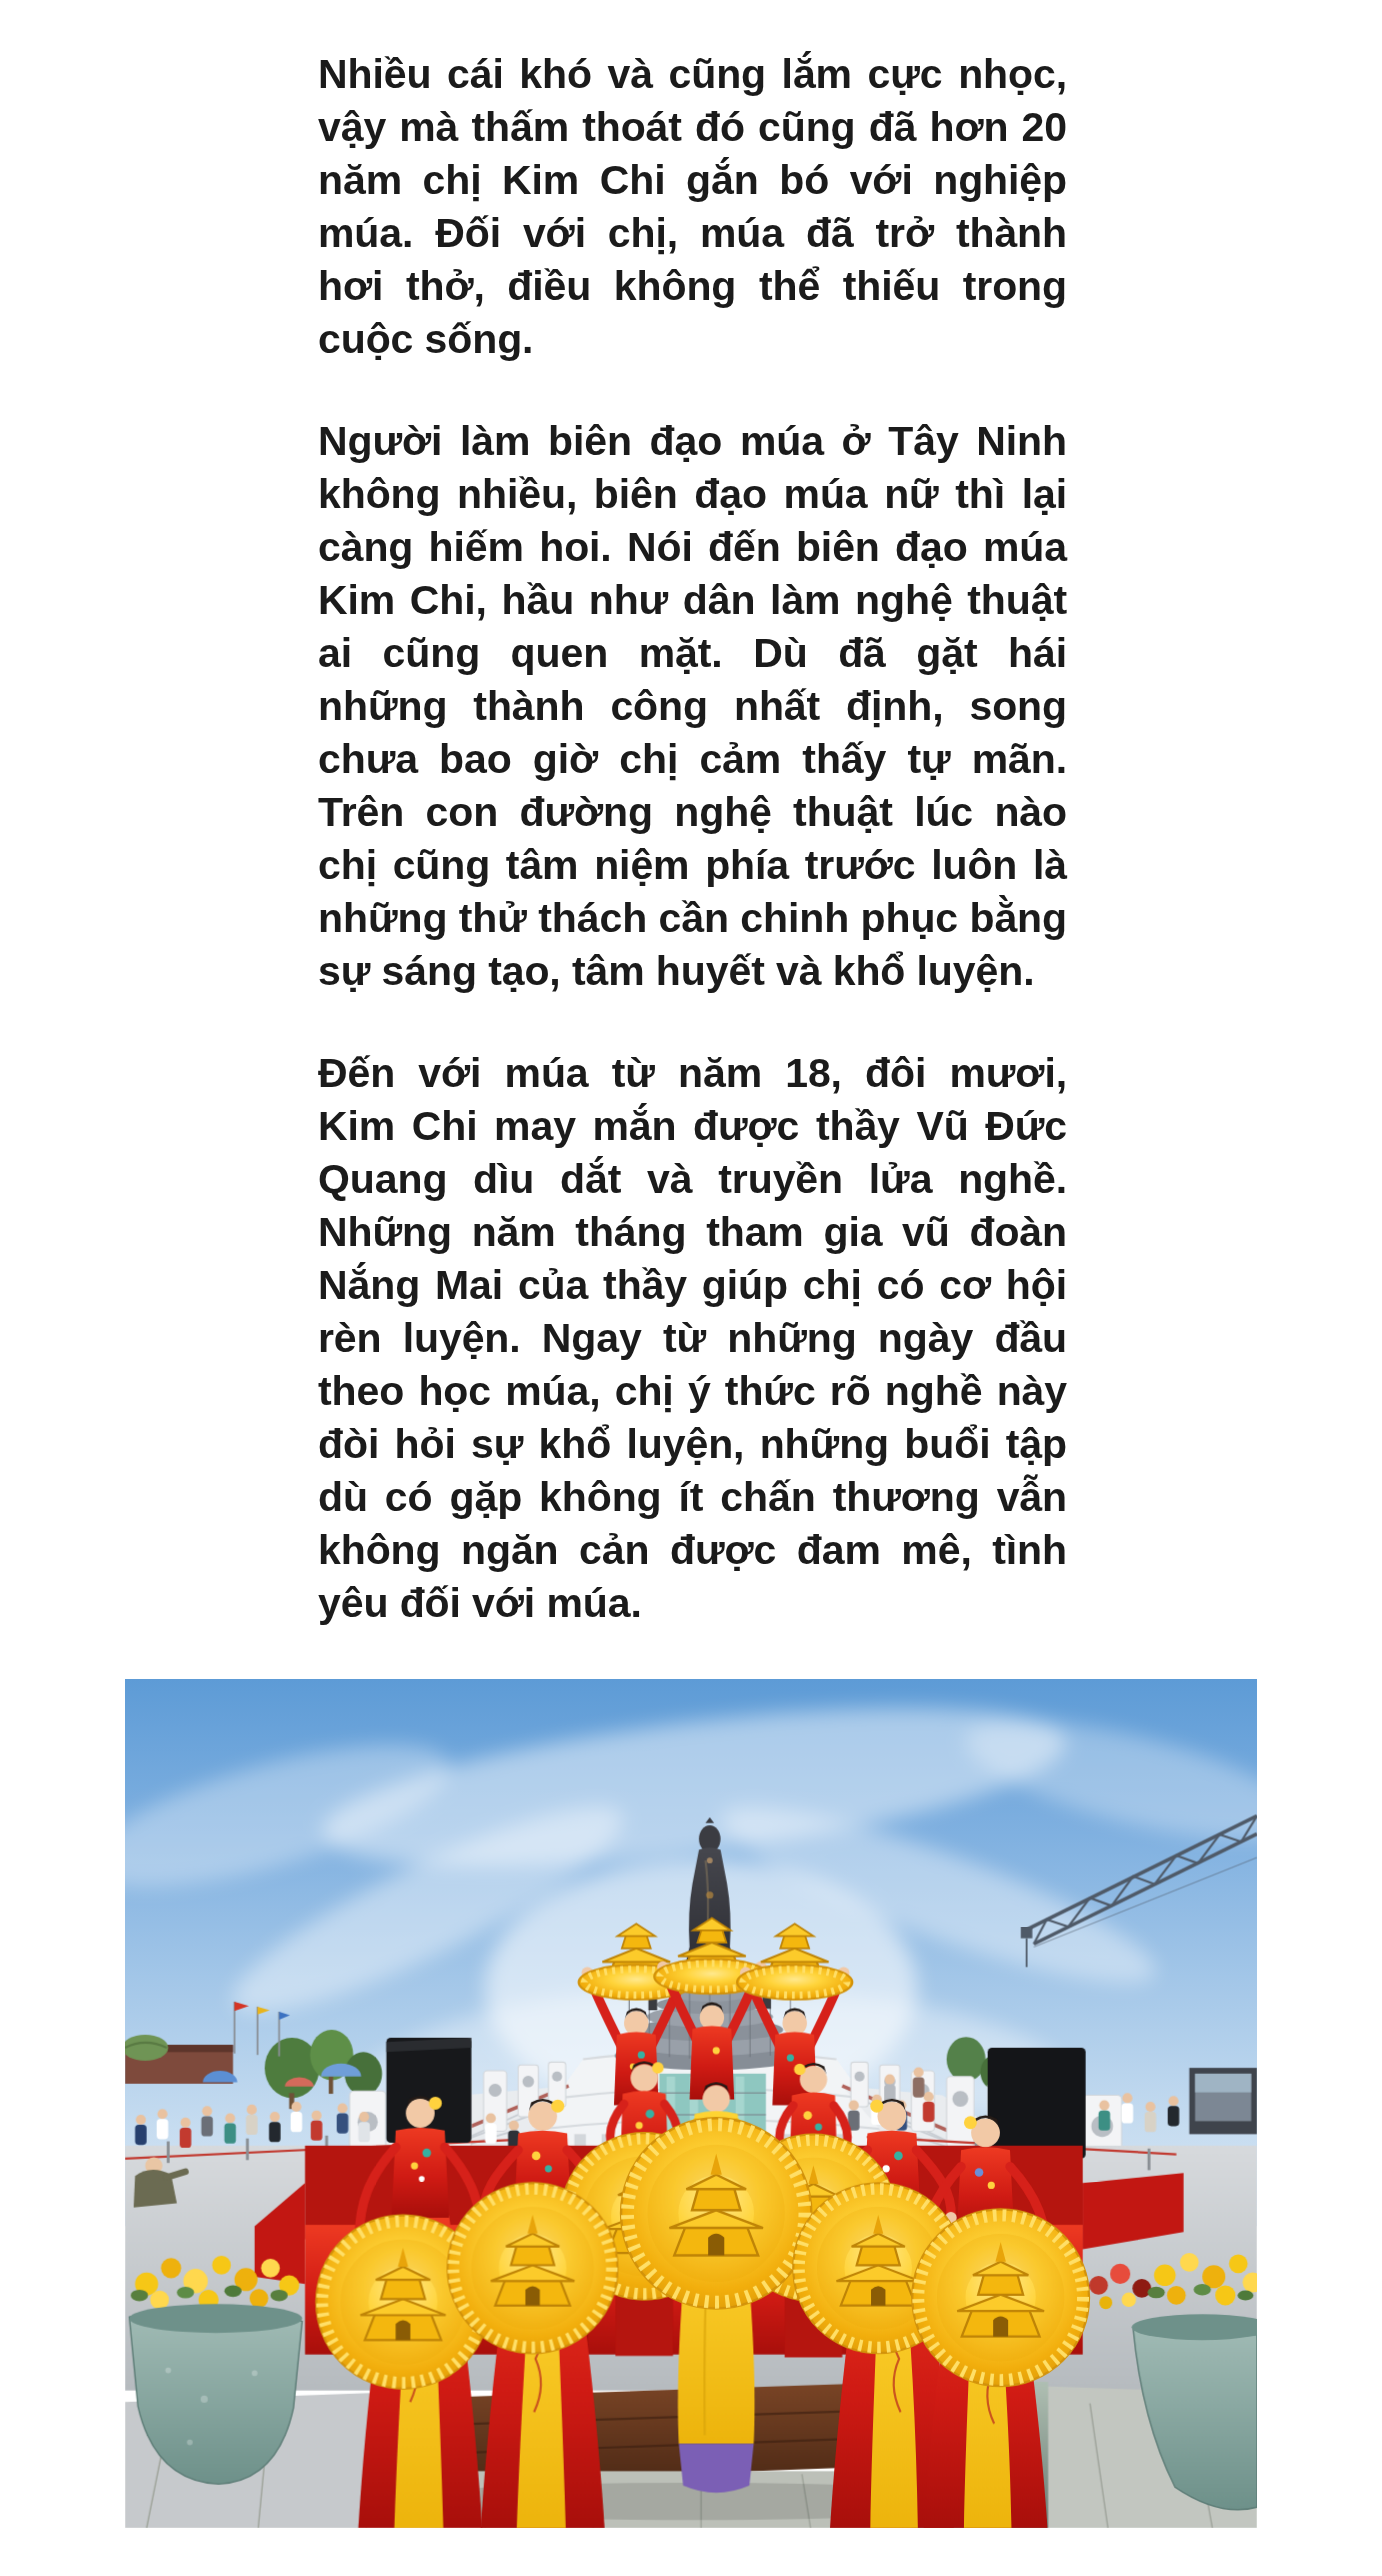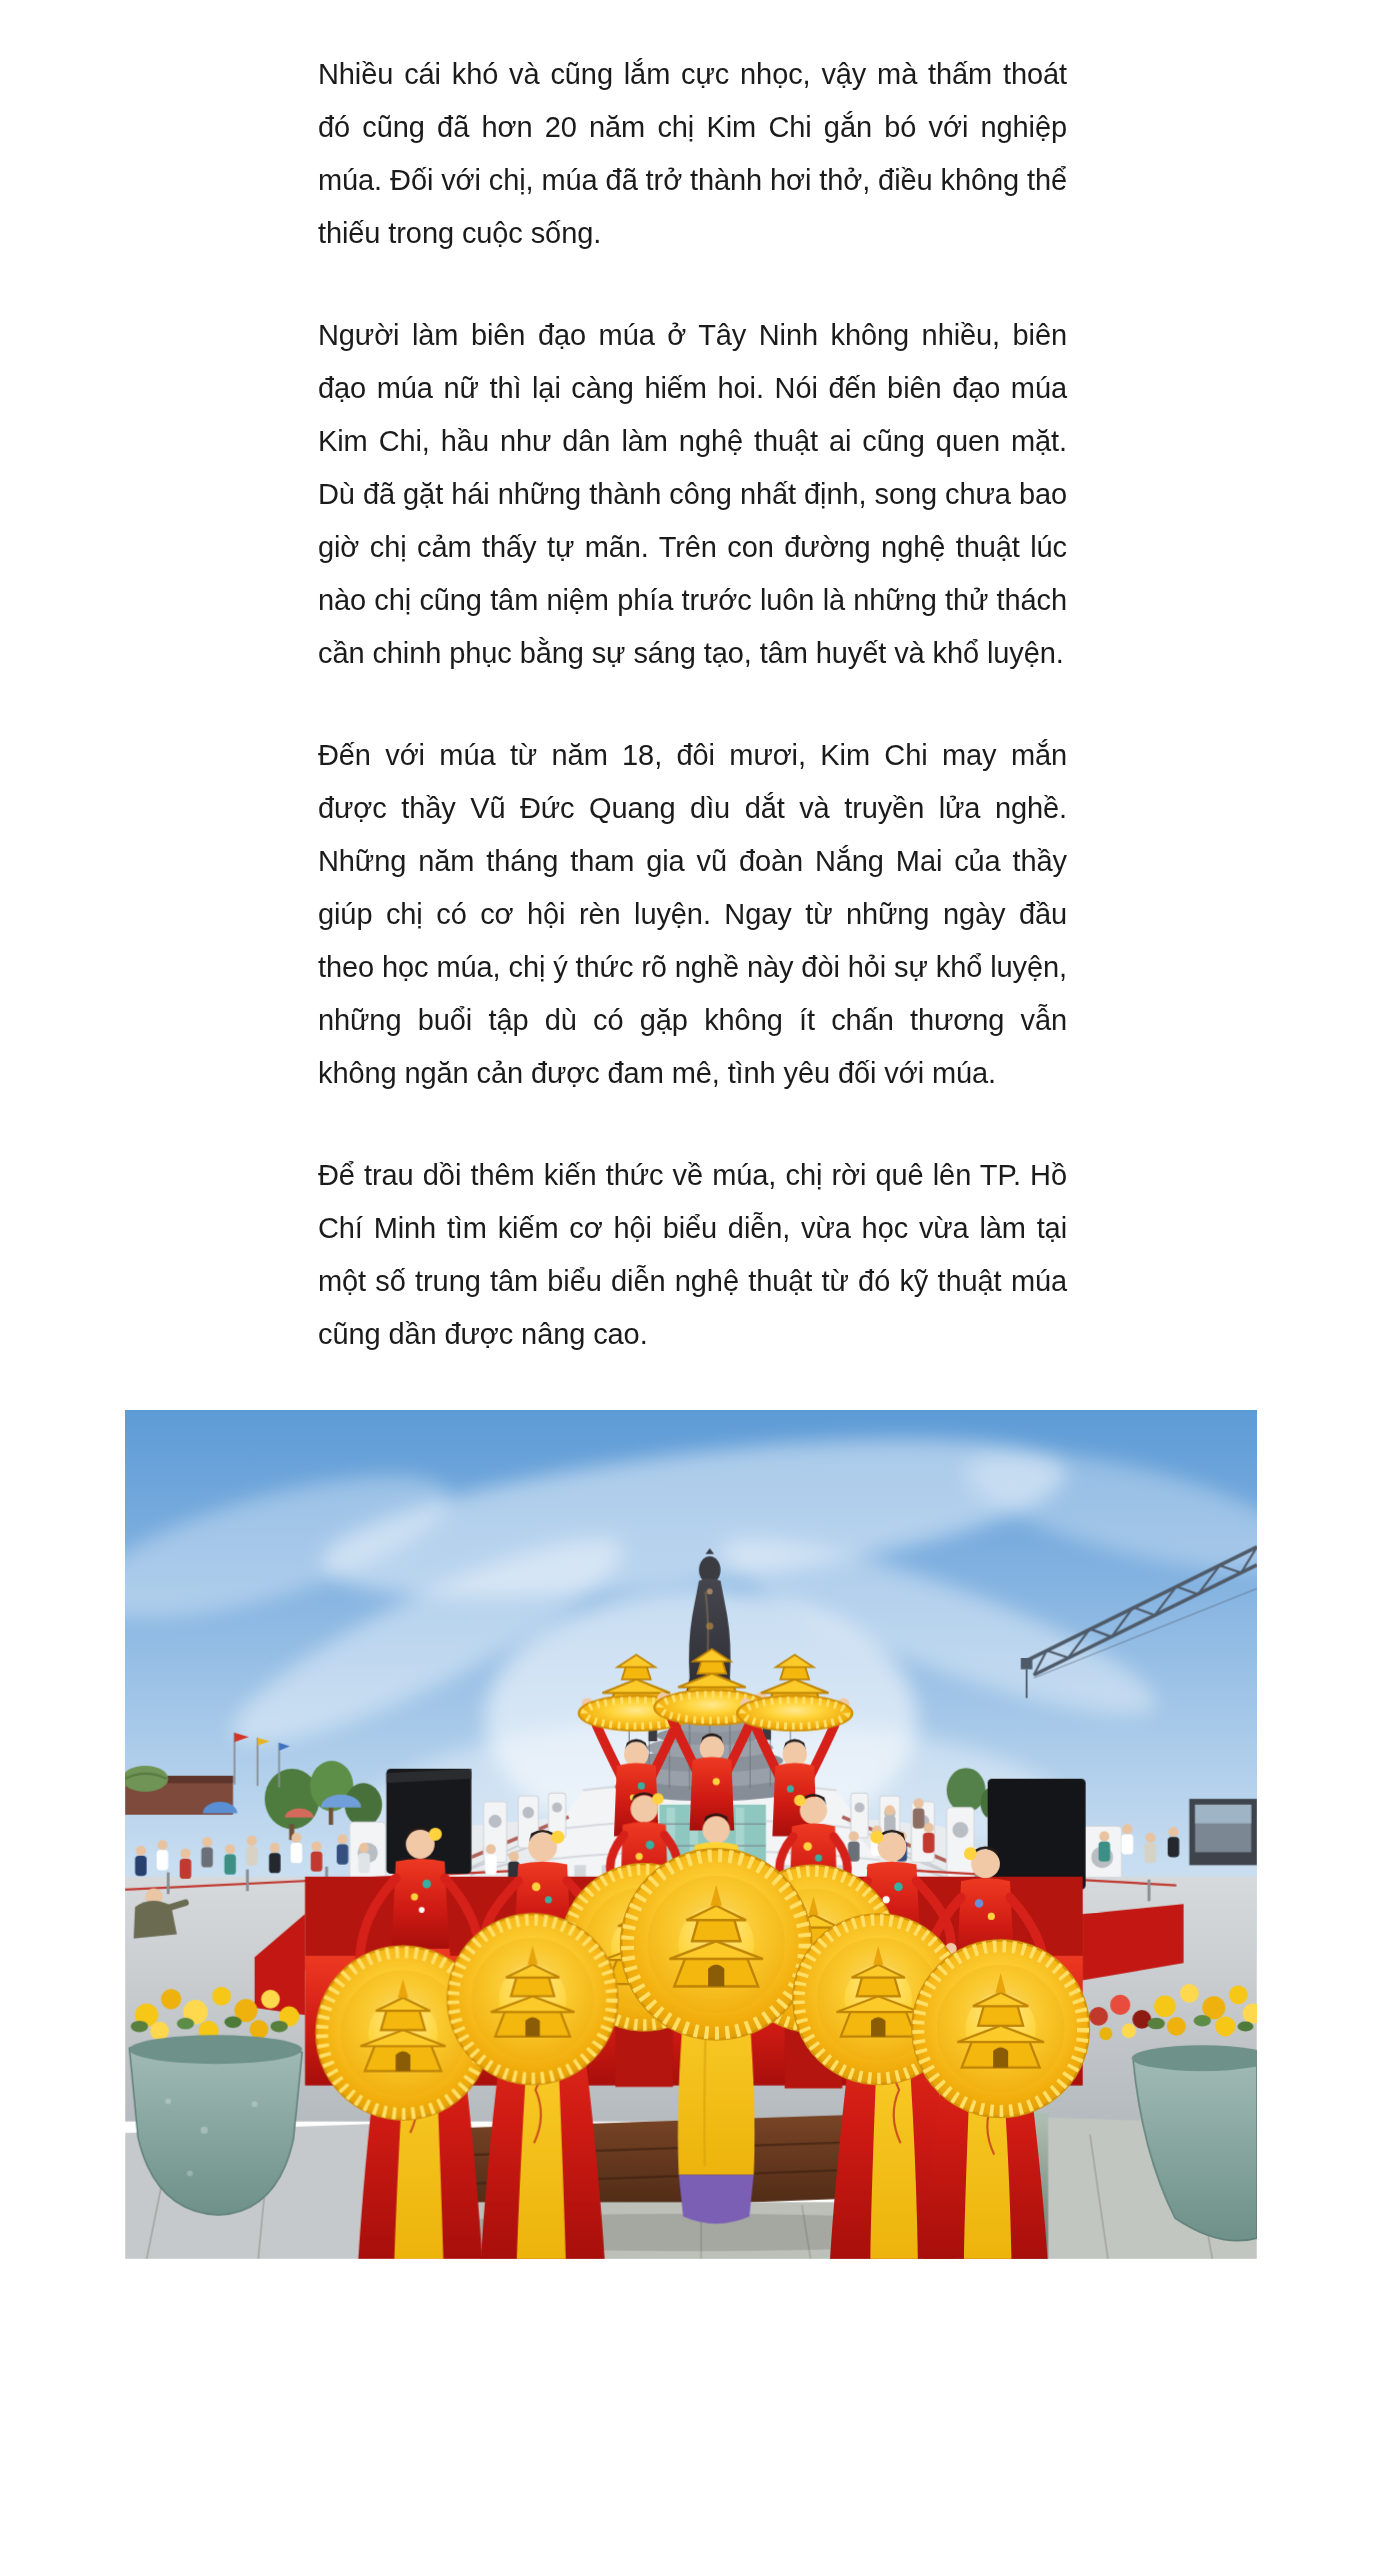--- a/index.html
+++ b/index.html
@@ -13,44 +13,44 @@
   }
   .article-text{
     box-sizing:border-box;
     margin-left:318px;
     width:749px;
     padding-top:48px;
     color:#1b1b1b;
   }
   .article-text p{
     margin:0 0 49px 0;
-    font-size:29px;
+    font-size:41px;
     line-height:53px;
     text-align:justify;
     text-justify:inter-word;
     letter-spacing:-0.1px;
+    font-weight:bold;
   }
   .photo-figure{
     margin:41px 0 0 125px;
     width:1132px;
     height:849px;
     line-height:0;
   }
   .photo-figure svg{display:block;}
 </style>
 </head>
 <body>
 
 <div class="page">
 
   <div class="article-text">
     <p>Nhiều cái khó và cũng lắm cực nhọc, vậy mà thấm thoát đó cũng đã hơn 20 năm chị Kim Chi gắn bó với nghiệp múa. Đối với chị, múa đã trở thành hơi thở, điều không thể thiếu trong cuộc sống.</p>
     <p>Người làm biên đạo múa ở Tây Ninh không nhiều, biên đạo múa nữ thì lại càng hiếm hoi. Nói đến biên đạo múa Kim Chi, hầu như dân làm nghệ thuật ai cũng quen mặt. Dù đã gặt hái những thành công nhất định, song chưa bao giờ chị cảm thấy tự mãn. Trên con đường nghệ thuật lúc nào chị cũng tâm niệm phía trước luôn là những thử thách cần chinh phục bằng sự sáng tạo, tâm huyết và khổ luyện.</p>
     <p>Đến với múa từ năm 18, đôi mươi, Kim Chi may mắn được thầy Vũ Đức Quang dìu dắt và truyền lửa nghề. Những năm tháng tham gia vũ đoàn Nắng Mai của thầy giúp chị có cơ hội rèn luyện. Ngay từ những ngày đầu theo học múa, chị ý thức rõ nghề này đòi hỏi sự khổ luyện, những buổi tập dù có gặp không ít chấn thương vẫn không ngăn cản được đam mê, tình yêu đối với múa.</p>
-    <p>Để trau dồi thêm kiến thức về múa, chị rời quê lên TP. Hồ Chí Minh tìm kiếm cơ hội biểu diễn, vừa học vừa làm tại một số trung tâm biểu diễn nghệ thuật từ đó kỹ thuật múa cũng dần được nâng cao.</p>
   </div>
 
   <figure class="photo-figure">
   <svg viewBox="0 0 1572 1179" width="1132" height="849" xmlns="http://www.w3.org/2000/svg">
     <defs>
       <linearGradient id="skyGrad" x1="0" y1="0" x2="0" y2="1">
         <stop offset="0" stop-color="#5d9bd6"></stop>
             <stop offset="0.28" stop-color="#7fb0e0"></stop>
         <stop offset="0.58" stop-color="#a7c9e9"></stop>
             <stop offset="0.82" stop-color="#c6dcf0"></stop>

